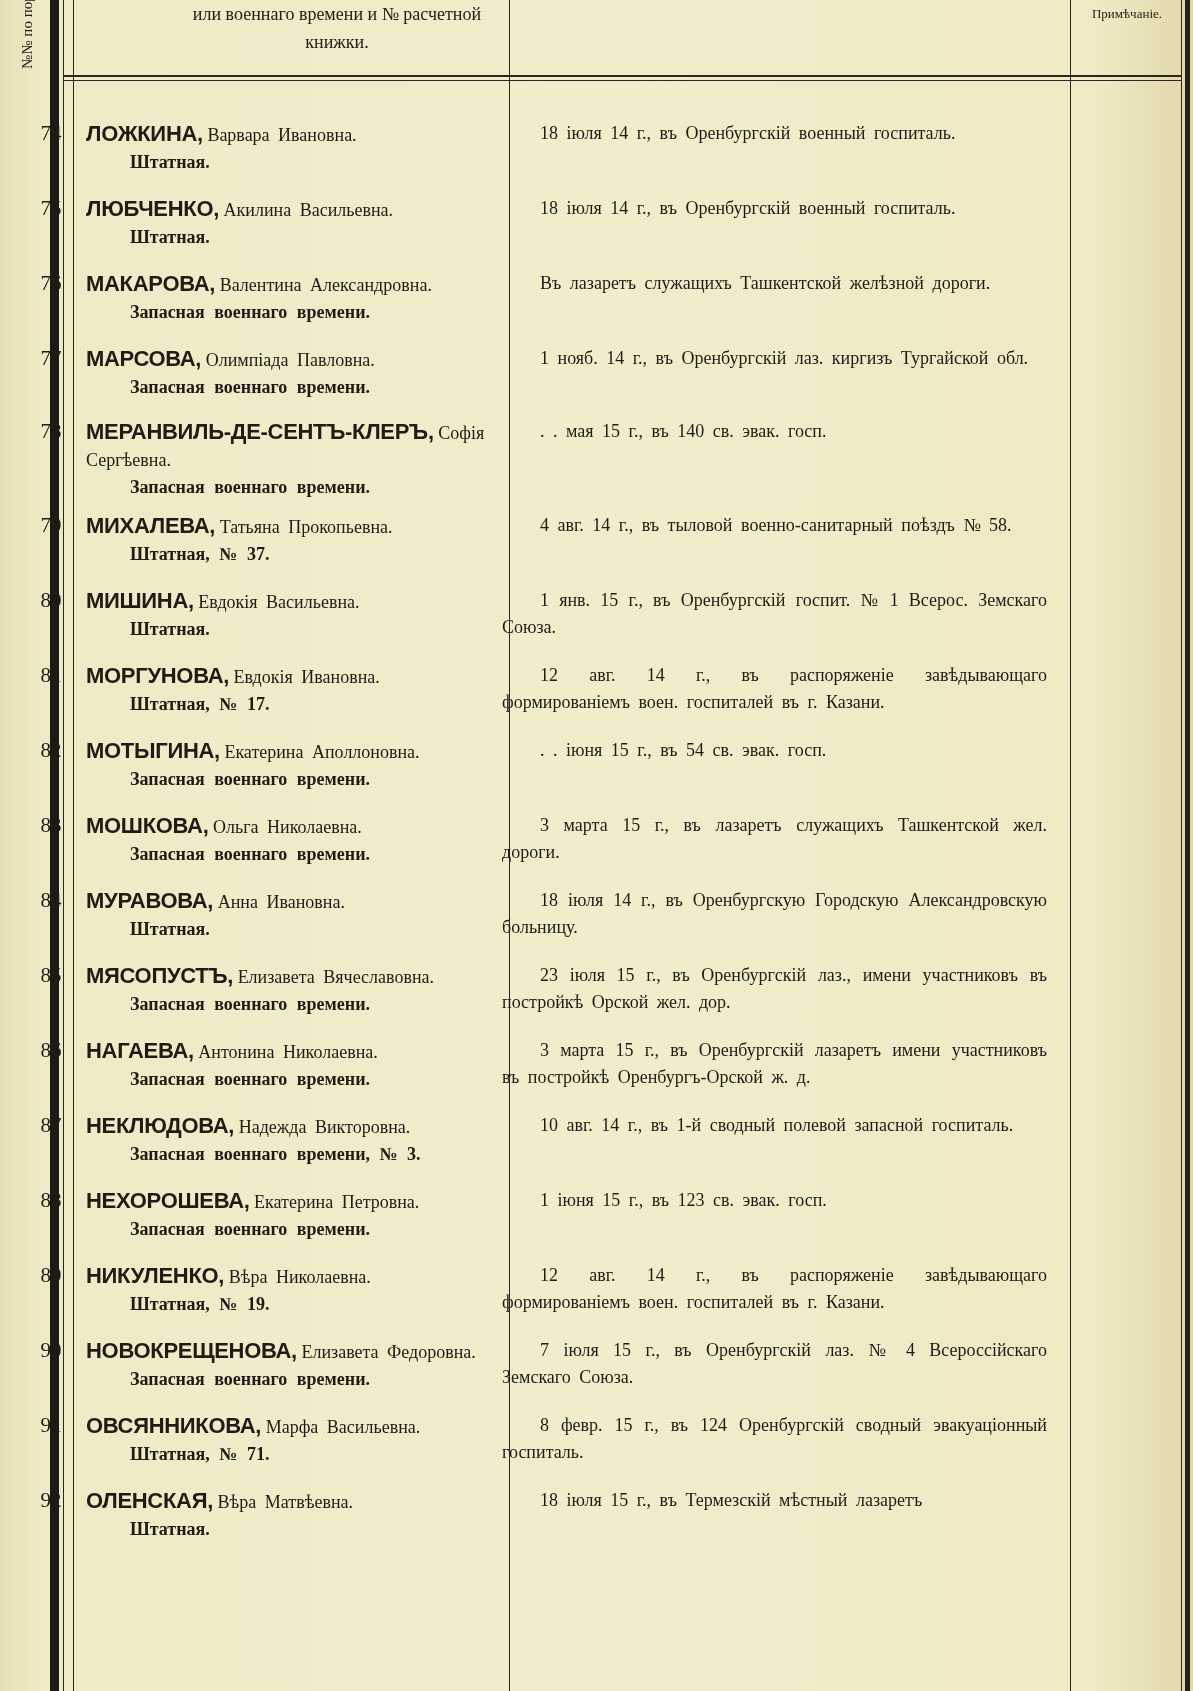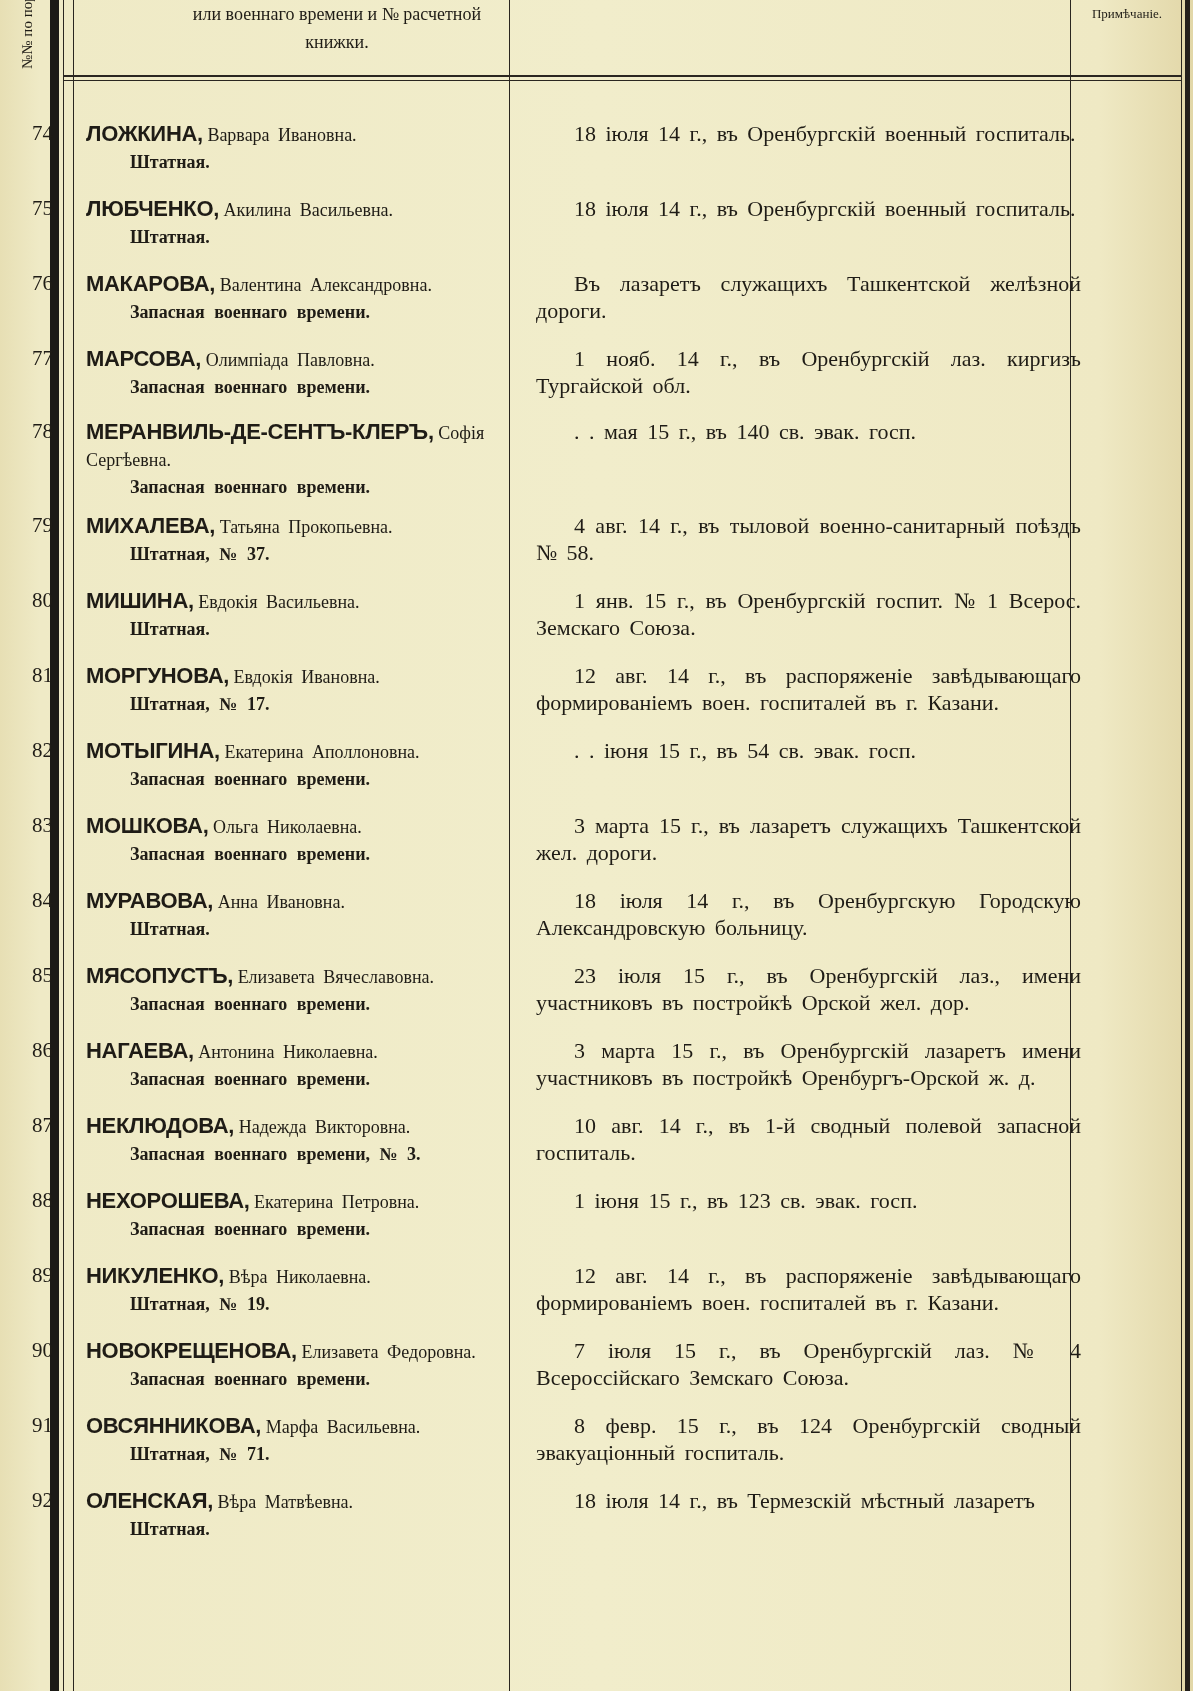--- a/index.html
+++ b/index.html
@@ -41,33 +41,33 @@
       transform: rotate(-90deg); transform-origin: center;
       white-space: nowrap; text-align: center;
     }
     .hdr-cell { position: absolute; font-size: 18px; line-height: 28px; text-align: center; }
     .hdr-name { left: 75px; top: 0px; width: 432px; padding-left: 46px; }
     .hdr-service { left: 511px; top: 0px; width: 558px; }
     .hdr-notes { left: 1072px; top: 0px; width: 110px; font-size: 13px; }
 
     .row { position: absolute; left: 0; width: 1193px; }
     .num {
-      position: absolute; left: 32px; width: 38px; text-align: left;
+      position: absolute; left: 32px; width: 38px; text-align: center;
       font-size: 21px; line-height: 26px;
     }
     .name-block { position: absolute; left: 86px; width: 420px; font-size: 18px; line-height: 27px; }
     .surname {
       font-family: "Liberation Sans", "DejaVu Sans", sans-serif;
       font-weight: bold; font-size: 22px; letter-spacing: -0.3px;
     }
     .given { word-spacing: 4px; }
     .status { padding-left: 44px; word-spacing: 5px; font-weight: bold; }
     .service {
-      position: absolute; left: 536px; width: 545px;
-      font-size: 22px; line-height: 27px; text-indent: 38px;
+      position: absolute; left: 502px; width: 545px;
+      font-size: 18px; line-height: 27px; text-indent: 38px;
       text-align: justify; word-spacing: 4px;
     }
     .notes { position: absolute; left: 1075px; width: 105px; font-size: 16px; }
   </style>
 </head>
 <body>
 
 <div class="page">
   <div class="outer-left"></div>
   <div class="outer-left-thin"></div>
@@ -192,17 +192,17 @@
       </div>
       <div class="row" style="top: 1412px;">
         <div class="num">91</div>
         <div class="name-block"><span class="surname">ОВСЯННИКОВА,</span> <span class="given">Марфа Васильевна.</span><div class="status">Штатная, № 71.</div></div>
         <div class="service">8 февр. 15 г., въ 124 Оренбургскій сводный эвакуаціонный госпиталь.</div>
         <div class="notes"></div>
       </div>
       <div class="row" style="top: 1487px;">
         <div class="num">92</div>
         <div class="name-block"><span class="surname">ОЛЕНСКАЯ,</span> <span class="given">Вѣра Матвѣевна.</span><div class="status">Штатная.</div></div>
-        <div class="service">18 іюля 14 г., въ Термезскій мѣстный лазаретъ</div>
+        <div class="service">18 іюля 15 г., въ Термезскій мѣстный лазаретъ</div>
         <div class="notes"></div>
       </div>
     </div>
 </div>
 
 </body></html>

